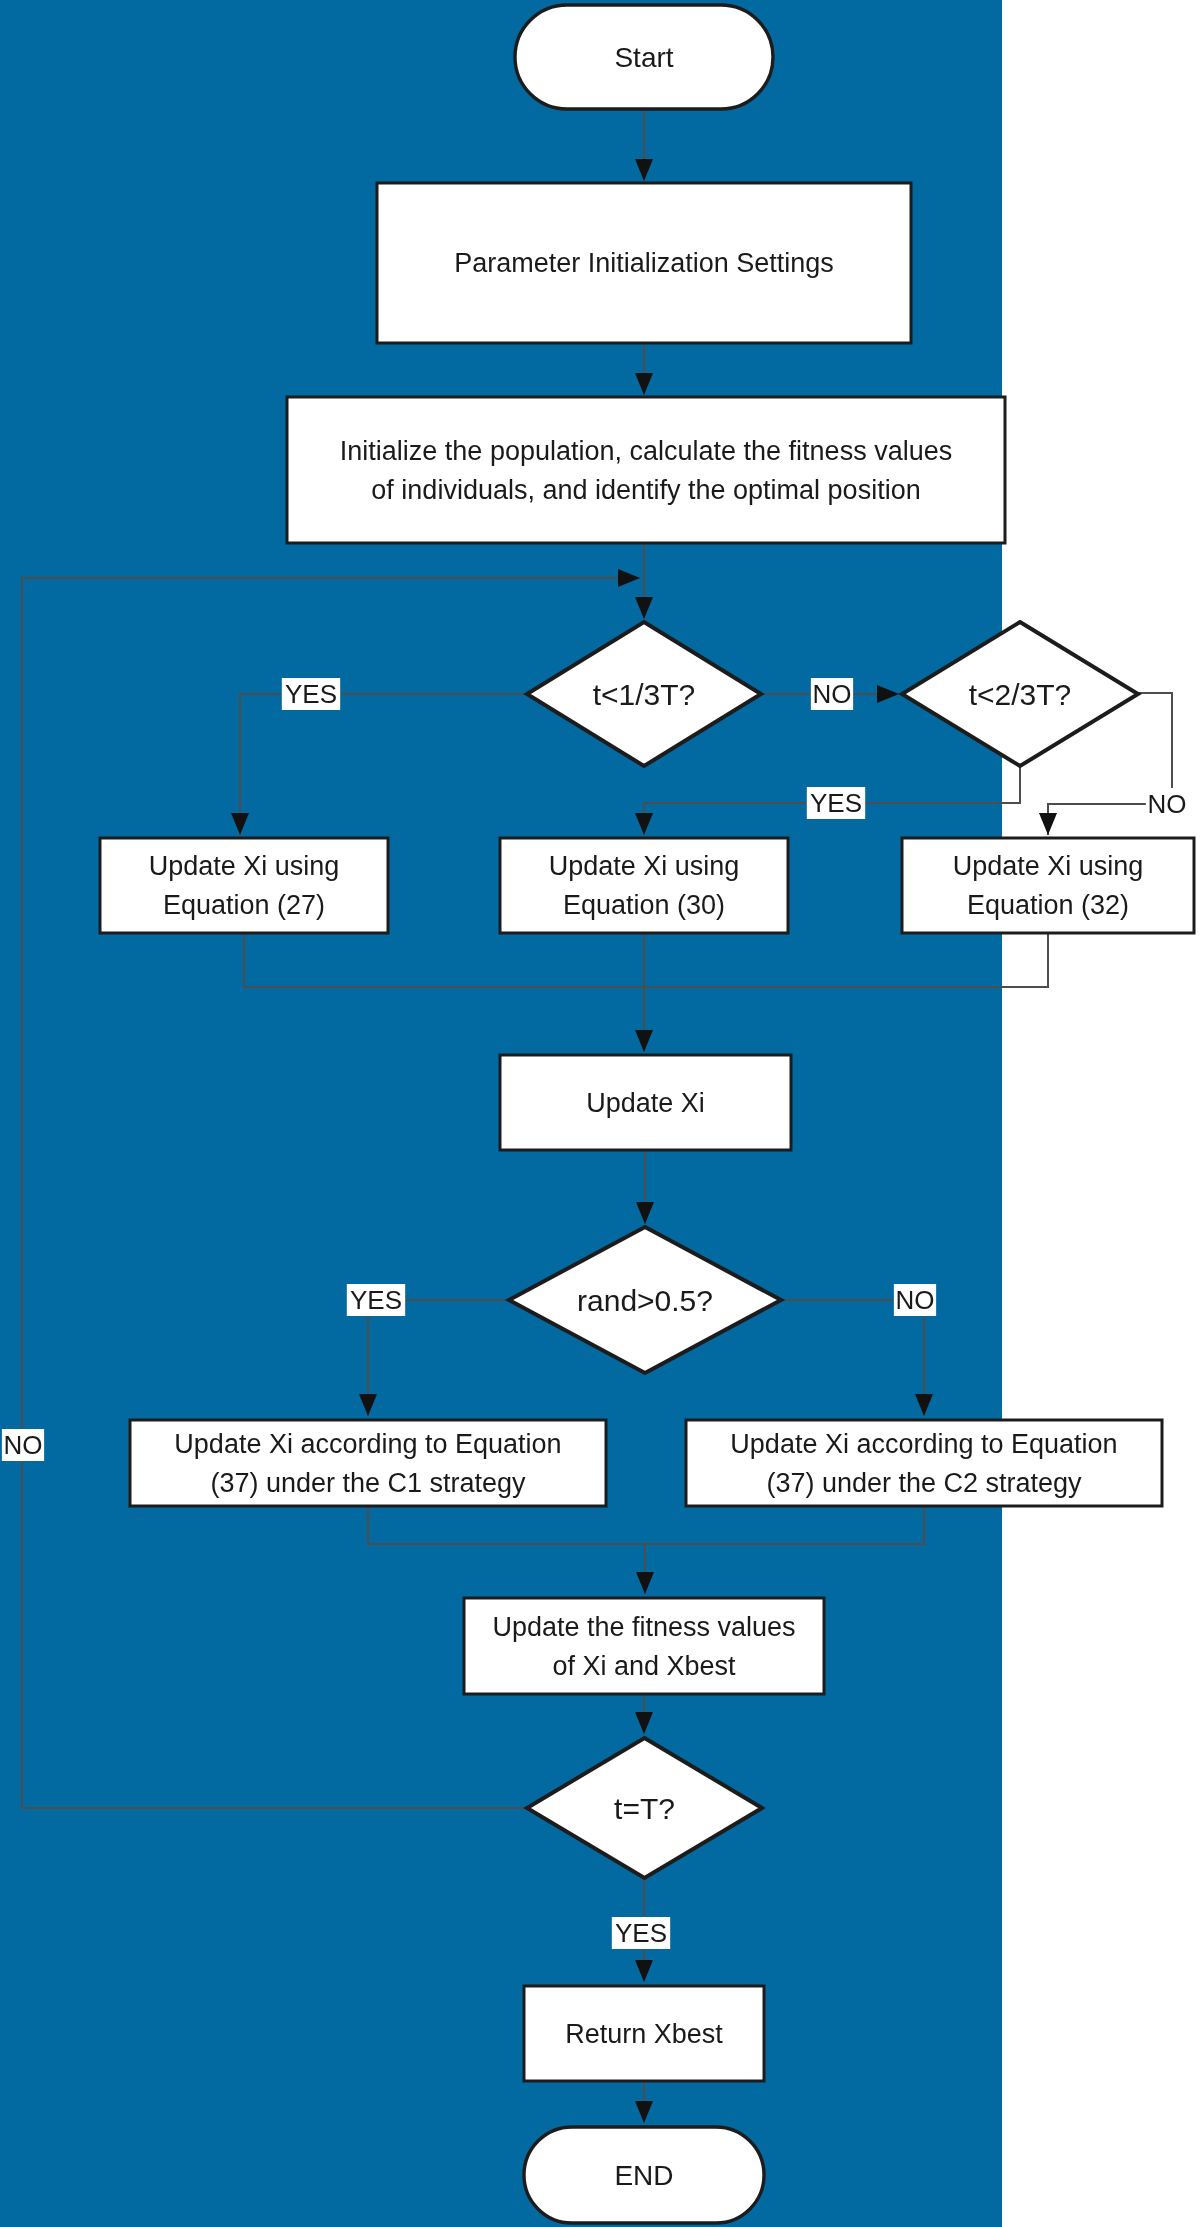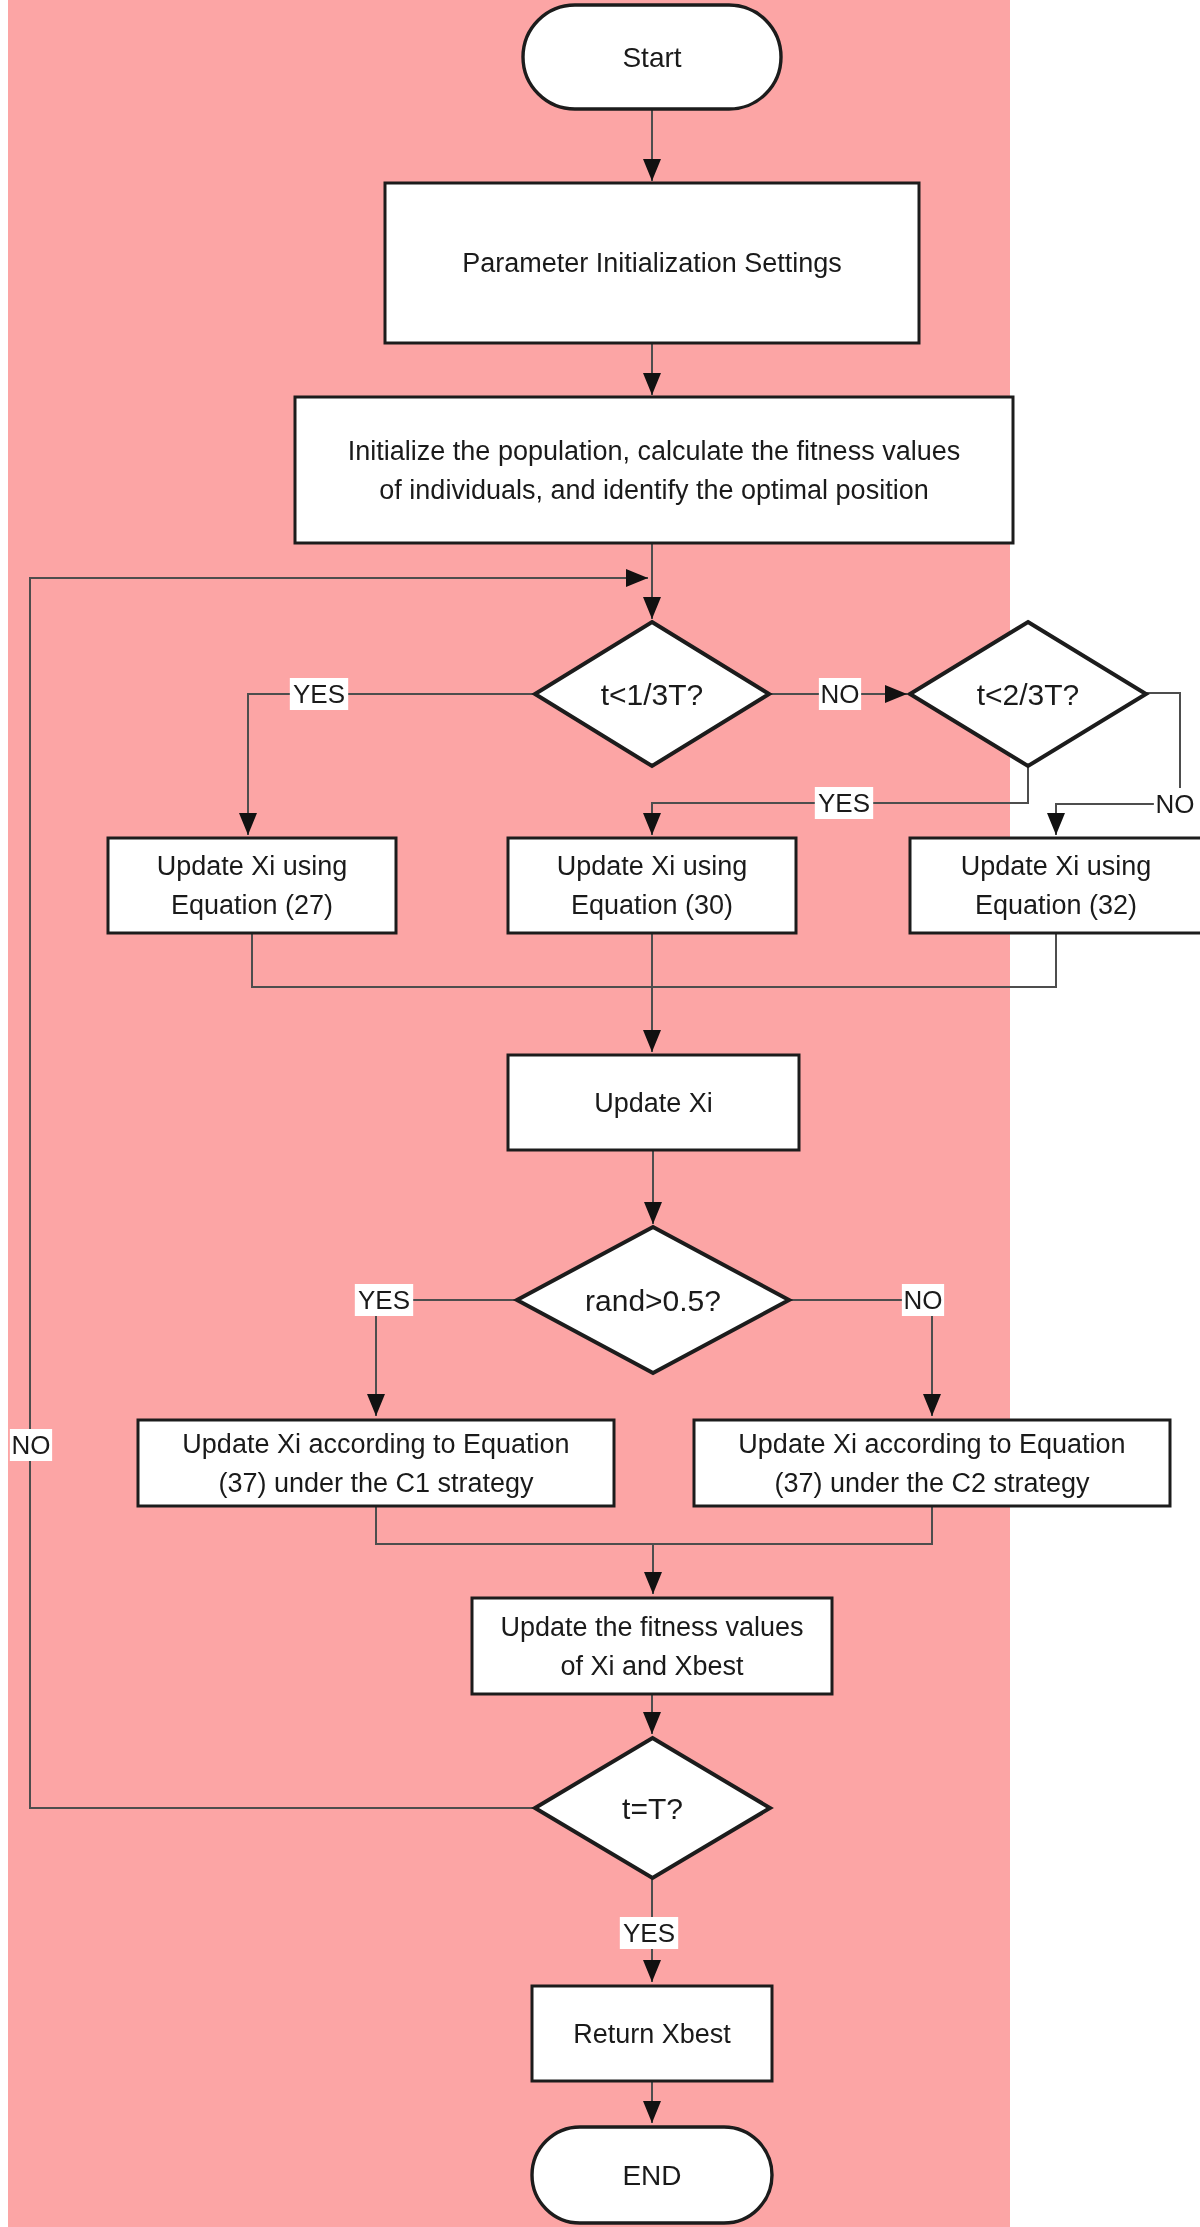--- a/index.html
+++ b/index.html
@@ -5,23 +5,22 @@
 <style>
   html, body {
     margin: 0;
     padding: 0;
     background: #ffffff;
   }
   .canvas {
     position: relative;
     width: 1002px;
     height: 2227px;
-    background: #fca5a5;
+    background: #0369a1;
     font-family: "Liberation Sans", sans-serif;
-    margin-left: 8px;
   }
   #flowchart {
     display: block;
     width: 1200px;
     height: 2227px;
   }
   #flowchart text {
     font-family: "Liberation Sans", sans-serif;
   }
 </style>

